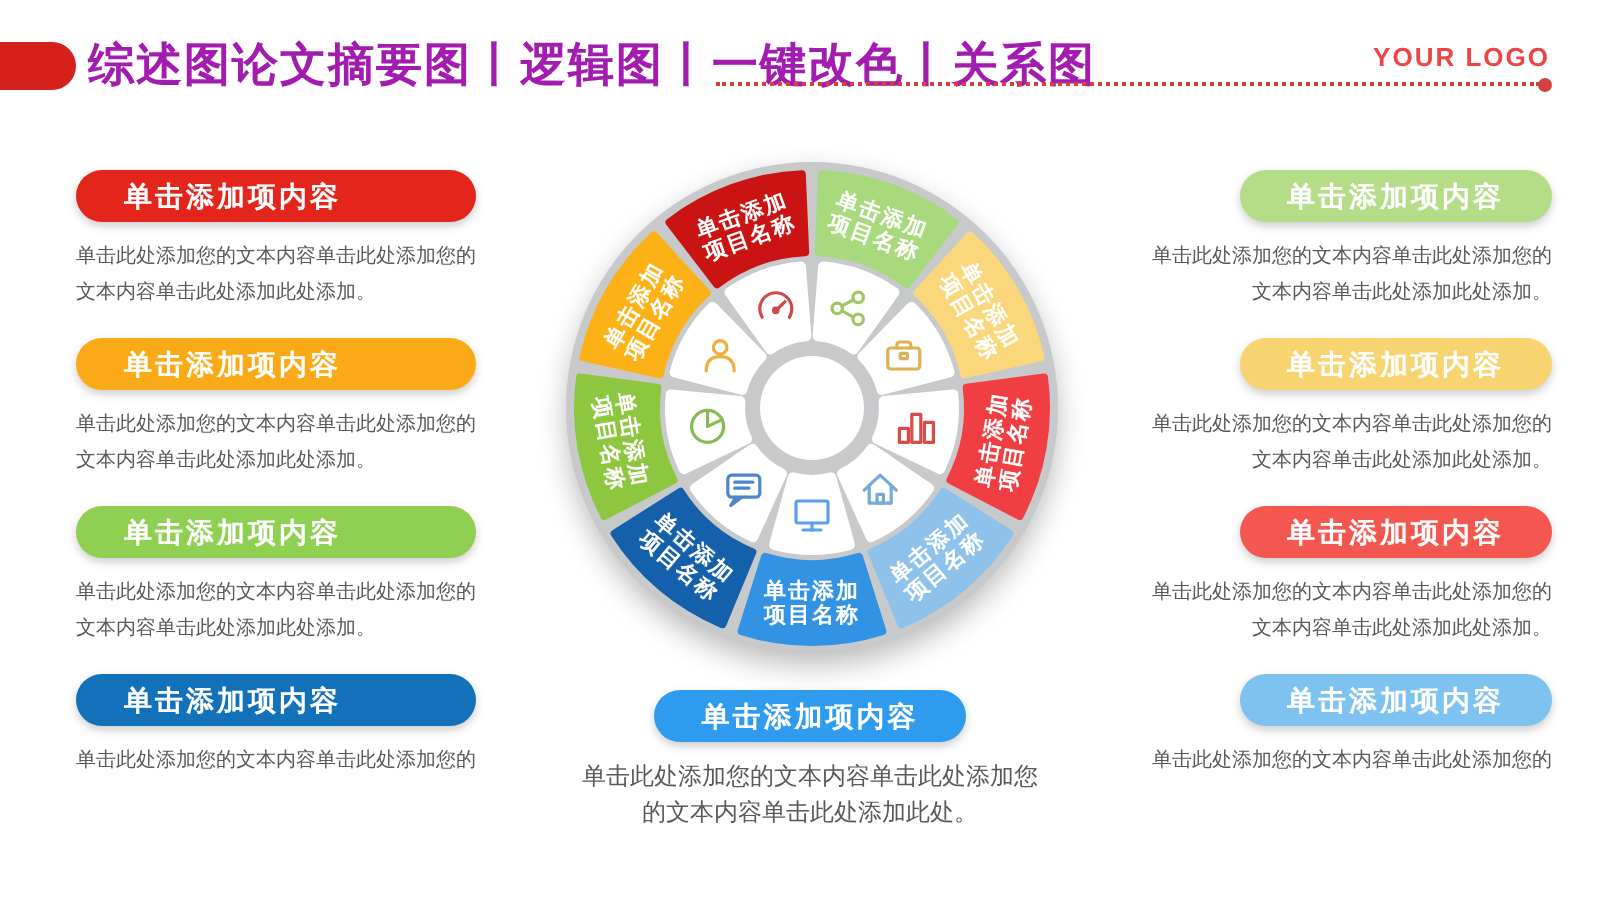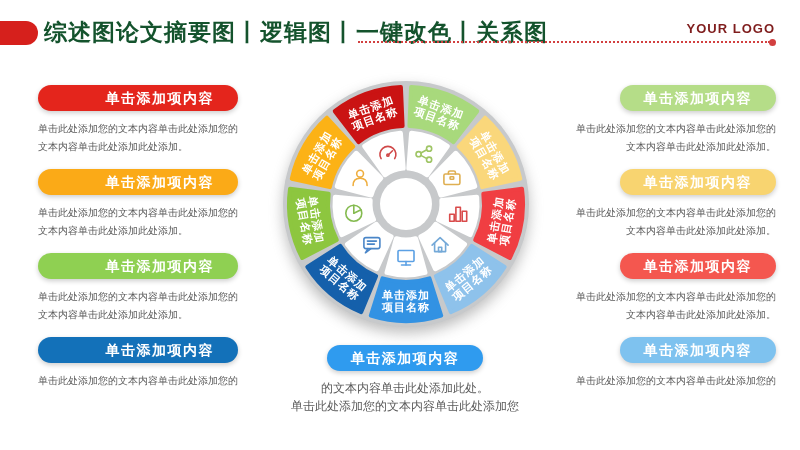--- a/index.html
+++ b/index.html
@@ -10,26 +10,26 @@
   }
   .slide{position:absolute;inset:0;background:#fff;}
 
   
   .header-pill{
     position:absolute;left:-16px;top:21px;width:54px;height:24px;
     border-radius:12px;background:#d6201c;
   }
   .title{
     position:absolute;left:44px;top:17px;margin:0;
-    font-size:23px;font-weight:bold;color:#14532d;letter-spacing:1px;
+    font-size:23px;font-weight:bold;color:#a21caf;letter-spacing:1px;
     white-space:nowrap;
   }
   .logo{
     position:absolute;top:21px;right:25px;
-    font-size:13px;color:#7f1d1d;letter-spacing:1px;font-weight:bold;
+    font-size:13px;color:#ef4444;letter-spacing:1px;font-weight:bold;
   }
   .dotted-line{
     position:absolute;left:358px;top:41px;width:412px;height:0;
     border-top:2px dotted #d24040;
   }
   .end-dot{
     position:absolute;right:-6px;top:-4px;width:7px;height:7px;
     border-radius:50%;background:#d24040;display:block;
   }
 
@@ -37,21 +37,20 @@
   .col{position:absolute;top:85px;display:flex;flex-direction:column;}
   .col-left{left:38px;width:218px;align-items:flex-start;}
   .col-right{right:24px;width:224px;align-items:flex-end;text-align:right;}
   .item{margin-bottom:14px;display:flex;flex-direction:column;}
   .col-right .item{align-items:flex-end;}
   .pill{
     display:inline-block;height:26px;line-height:26px;padding:0 24px;
     border-radius:14px;color:#fff;font-size:14px;font-weight:bold;
     letter-spacing:1.5px;box-shadow:0 2px 5px rgba(0,0,0,.2);
     white-space:nowrap;
-    text-align:right;
   }
   .desc{margin-top:9px;font-size:10px;line-height:17.5px;color:#595959;}
 
   
   #wheel-svg{
     position:absolute;left:281px;top:78px;width:250px;height:256px;
     filter:drop-shadow(0 6px 7px rgba(110,110,110,.45));
   }
   .seg-label{font-size:11px;font-weight:bold;fill:#ffffff;letter-spacing:1px;}
 
@@ -208,18 +207,18 @@
         <path d="M -6.8 4.4 A 8 8 0 1 1 6.8 4.4"></path>
         <line x1="0.3" y1="0.8" x2="4.6" y2="-3.4"></line>
         <circle cx="0" cy="1" r="1.1"></circle>
       </g>
       <circle cx="0" cy="0" r="26" fill="#ffffff"></circle>
     </svg>
 
   <div class="bottom-block">
     <span class="pill" id="bottom-pill" style="background: rgb(47, 155, 239);">单击添加项内容</span>
     <div class="bottom-desc">
+      <div>单击此处添加您的文本内容单击此处添加您</div>
       <div>的文本内容单击此处添加此处。</div>
-      <div>单击此处添加您的文本内容单击此处添加您</div>
     </div>
   </div>
 
 </div>
 
 </body></html>

